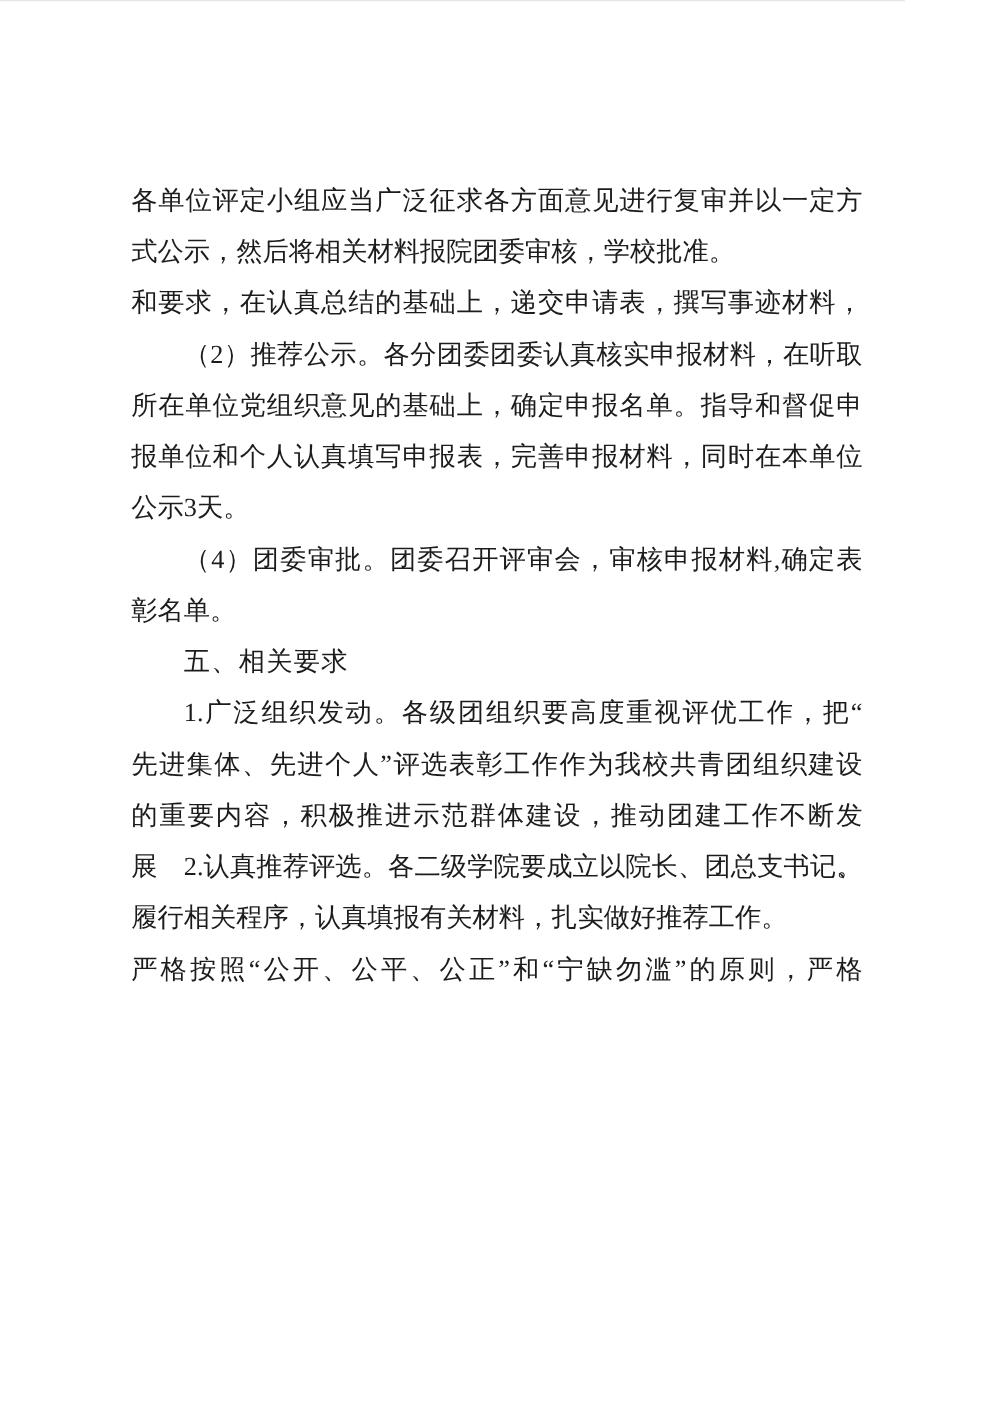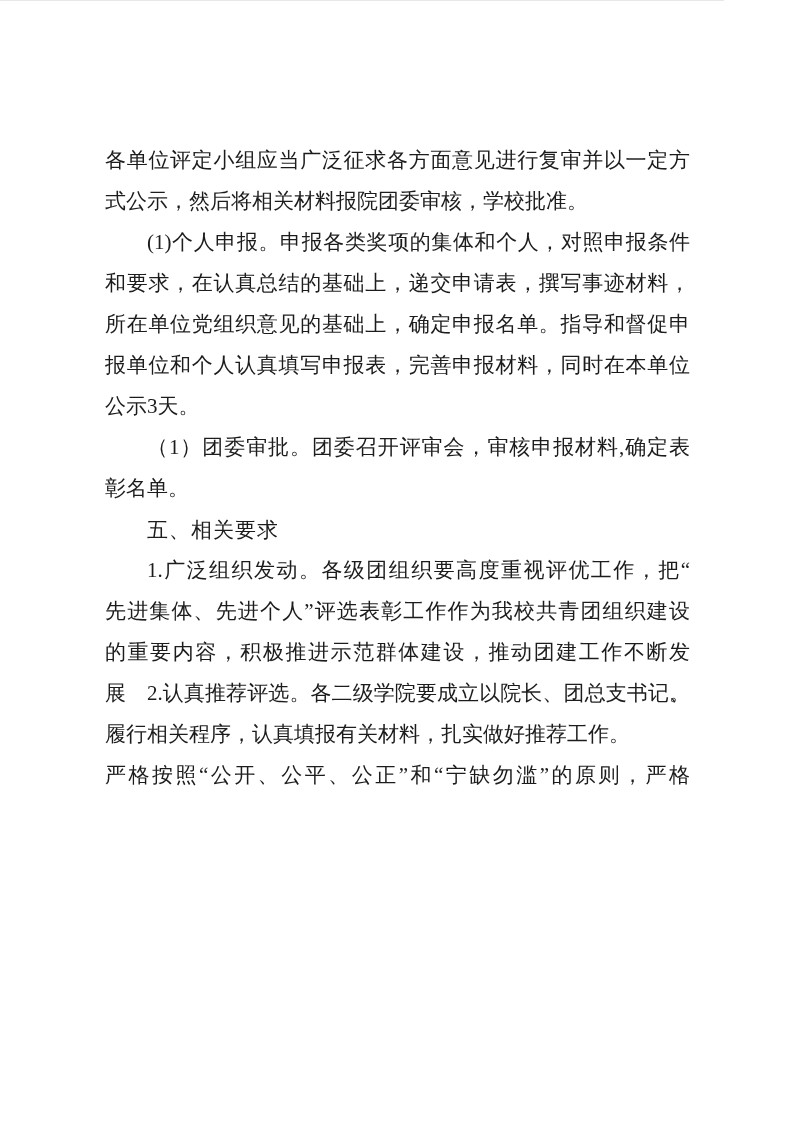--- a/index.html
+++ b/index.html
@@ -54,26 +54,26 @@
     letter-spacing: 1px;
   }
 </style>
 </head>
 <body>
 
 <div class="page">
   <div class="text-block">
     <div class="ln fill">各单位评定小组应当广泛征求各方面意见进行复审并以一定方</div>
     <div class="ln end">式公示，然后将相关材料报院团委审核，学校批准。</div>
-    <div class="ln fill ind">(1)个人申报。申报各类奖项的集体和个人，对照申报条件</div>
     <div class="ln fill">和要求，在认真总结的基础上，递交申请表，撰写事迹材料，</div>
+    <div class="ln fill ind">（2）推荐公示。各分团委团委认真核实申报材料，在听取</div>
     <div class="ln fill">所在单位党组织意见的基础上，确定申报名单。指导和督促申</div>
     <div class="ln fill">报单位和个人认真填写申报表，完善申报材料，同时在本单位</div>
     <div class="ln end">公示3天。</div>
-    <div class="ln fill ind">（1）团委审批。团委召开评审会，审核申报材料,确定表</div>
+    <div class="ln fill ind">（4）团委审批。团委召开评审会，审核申报材料,确定表</div>
     <div class="ln end">彰名单。</div>
     <div class="ln end ind heading">五、相关要求</div>
     <div class="ln fill ind">1.广泛组织发动。各级团组织要高度重视评优工作，把“</div>
     <div class="ln fill">先进集体、先进个人”评选表彰工作作为我校共青团组织建设</div>
     <div class="ln fill">的重要内容，积极推进示范群体建设，推动团建工作不断发展。</div>
     <div class="ln fill ind">2.认真推荐评选。各二级学院要成立以院长、团总支书记、</div>
     <div class="ln end">履行相关程序，认真填报有关材料，扎实做好推荐工作。</div>
     <div class="ln fill">严格按照“公开、公平、公正”和“宁缺勿滥”的原则，严格</div>
   </div>
 </div>

